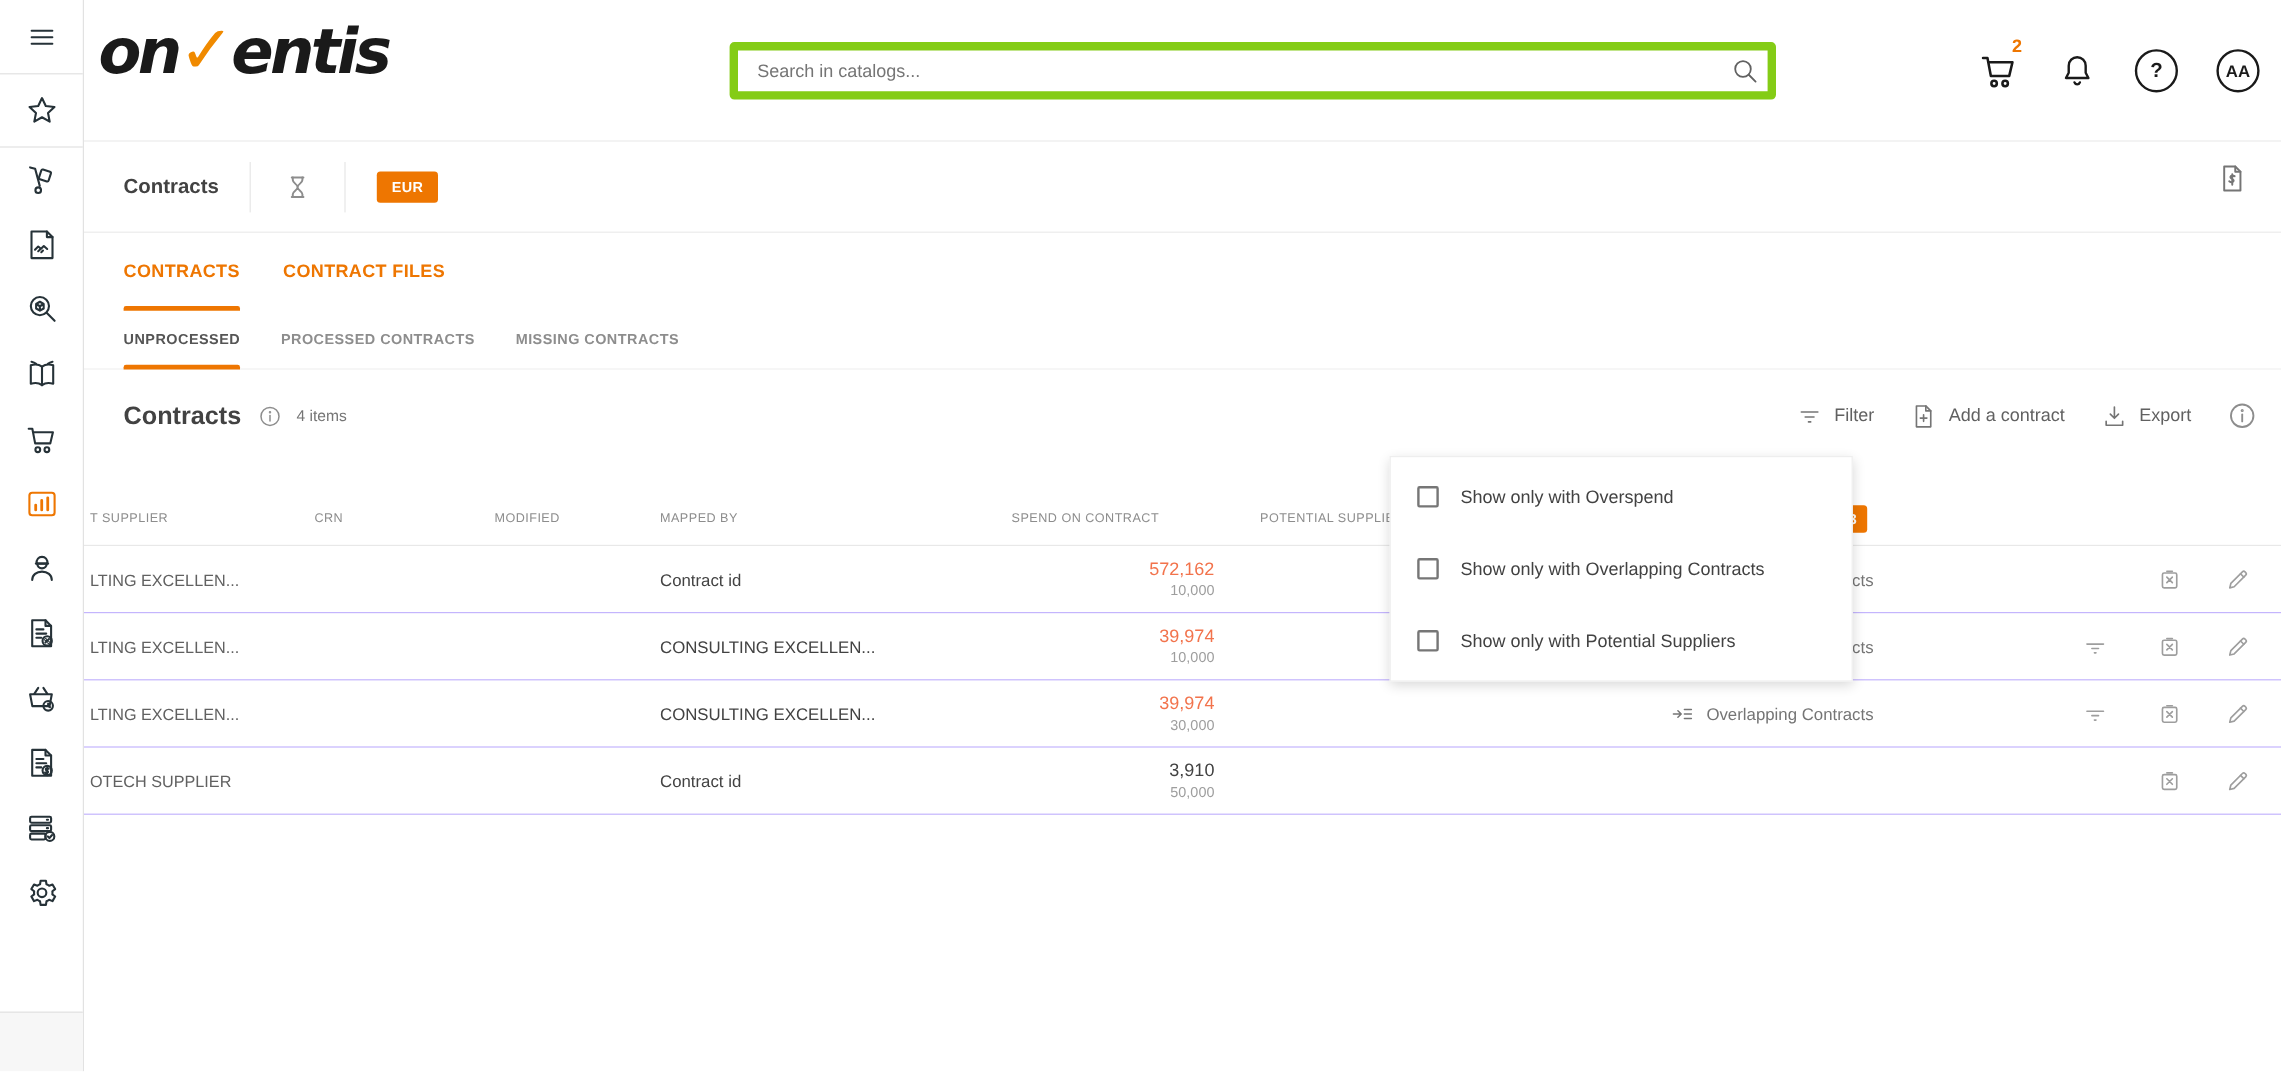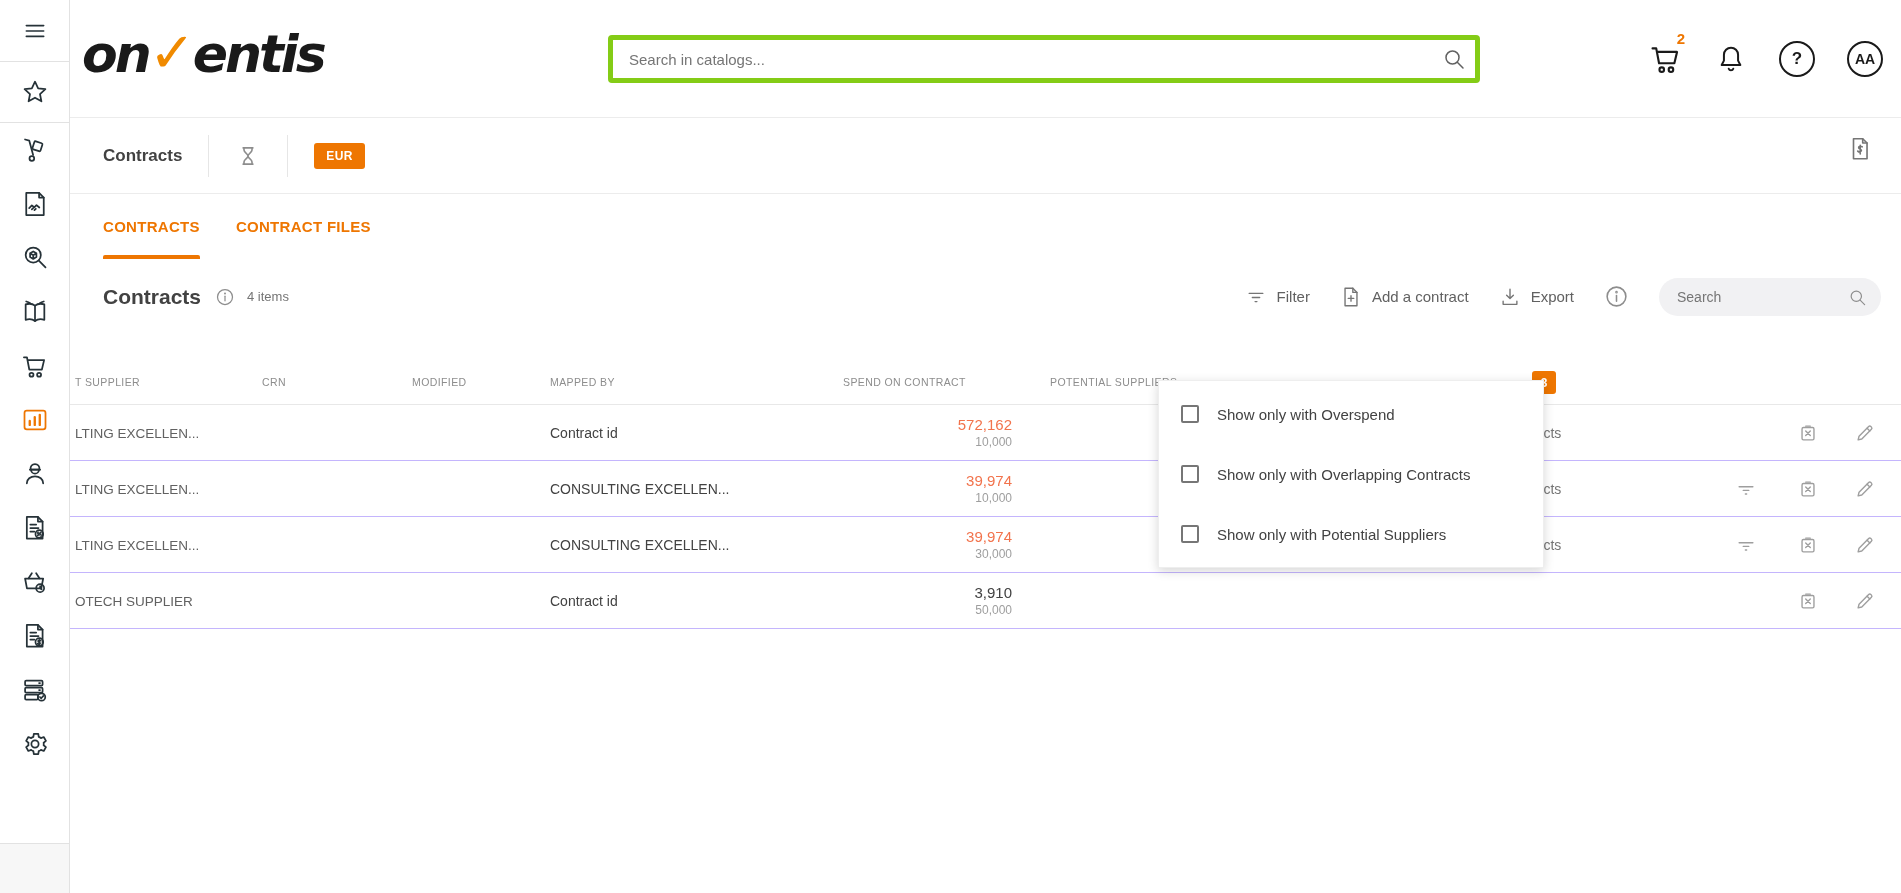--- a/index.html
+++ b/index.html
@@ -17,24 +17,24 @@
   .sb-item.active svg { stroke:#ee7601; }
   .sb-foot { position:absolute; left:0; bottom:0; width:69px; height:50px; background:#f7f7f7; border-top:1px solid #e2e2e2; }
 
   svg.ic { fill:none; stroke-width:1.5; stroke-linecap:round; stroke-linejoin:round; display:block; }
 
   
   .main { position:absolute; left:70px; top:0; width:1831px; height:893px; }
 
   
   .topbar { position:relative; height:118px; border-bottom:1px solid #ececec; }
-  .logo { position:absolute; left:12px; top:20px; font-family:"DejaVu Sans", sans-serif; font-style:italic; font-weight:800; font-size:52px; letter-spacing:-3px; color:#1a1a1a; user-select:none; }
+  .logo { position:absolute; left:12px; top:10px; font-family:"DejaVu Sans", sans-serif; font-style:italic; font-weight:800; font-size:52px; letter-spacing:-3px; color:#1a1a1a; user-select:none; }
   .logo .chk { color:#f08a00; font-style:italic; font-weight:800; font-size:56px; letter-spacing:-3px; }
   .top-search { position:absolute; left:538px; top:35px; width:872px; height:48px; }
-  .top-search input { width:100%; height:100%; border:5px solid #84cc16; border-radius:4px; padding:0 48px 0 16px; font-size:15px; color:#424242; outline:none; font-family:inherit; }
+  .top-search input { width:100%; height:100%; border:7px solid #84cc16; border-radius:4px; padding:0 48px 0 16px; font-size:15px; color:#424242; outline:none; font-family:inherit; }
   .top-search input::placeholder { color:#757575; }
   .top-search .mag { position:absolute; right:14px; top:12px; }
   .top-icons { position:absolute; right:18px; top:0; height:118px; display:flex; align-items:center; gap:32px; }
   .tico { position:relative; cursor:pointer; display:flex; align-items:center; justify-content:center; }
   .cart-badge { position:absolute; right:-2px; top:-12px; color:#ee7601; font-size:15px; font-weight:bold; }
   .circle-ico { width:36px; height:36px; border:2px solid #1a1a1a; border-radius:50%; display:flex; align-items:center; justify-content:center; font-size:17px; font-weight:bold; color:#1a1a1a; }
   .avatar { font-size:14px; letter-spacing:0; }
 
   
   .crumb { position:relative; height:75px; display:flex; align-items:center; }
@@ -256,20 +256,25 @@
             <path d="M12.2 8.5v8M14 10c-2.4-1.3-4.3.4-2.5 1.7 1.9 1.3 2.2 1.6 1.4 2.4-.8.8-2.2.6-3-.2"></path>
           </svg>
       </div>
     </div>
 
     <div class="tabs">
       <div class="tab active">CONTRACTS</div>
       <div class="tab">CONTRACT FILES</div>
     </div>
 
+    <div class="subtabs">
+      <div class="subtab active">UNPROCESSED</div>
+      <div class="subtab">PROCESSED CONTRACTS</div>
+      <div class="subtab">MISSING CONTRACTS</div>
+    </div>
 
     <div class="section">
       <span class="sec-title">Contracts</span>
       <span class="sec-info">
         <svg class="ic" width="20" height="20" viewBox="0 0 24 24" stroke="#8d8d8d" stroke-width="1.6">
             <circle cx="12" cy="12" r="9"></circle>
             <path d="M12 11v5.5"></path>
             <circle cx="12" cy="7.8" r=".5"></circle>
           </svg>
       </span>
@@ -297,27 +302,20 @@
             </svg>
           <span>Export</span>
         </button>
         <span class="tool-sep-ico">
           <svg class="ic" width="25" height="25" viewBox="0 0 24 24" stroke="#8d8d8d" stroke-width="1.6">
               <circle cx="12" cy="12" r="9"></circle>
               <path d="M12 11v5.5"></path>
               <circle cx="12" cy="7.8" r=".5"></circle>
             </svg>
         </span>
-        <div class="sec-search">
-          <input type="text" placeholder="Search" style="">
-          <svg class="ic mag" width="19" height="19" viewBox="0 0 24 24" stroke="#8d8d8d" stroke-width="1.8">
-              <circle cx="10.5" cy="10.5" r="6.5"></circle>
-              <path d="M15.3 15.3L21 21"></path>
-            </svg>
-        </div>
       </div>
     </div>
 
     <div class="thead">
       <span class="th" style="left:5px">T SUPPLIER</span>
       <span class="th" style="left:192px">CRN</span>
       <span class="th" style="left:342px">MODIFIED</span>
       <span class="th" style="left:480px">MAPPED BY</span>
       <span class="th" style="left:773px">SPEND ON CONTRACT</span>
       <span class="th" style="left:980px">POTENTIAL SUPPLIERS</span>

